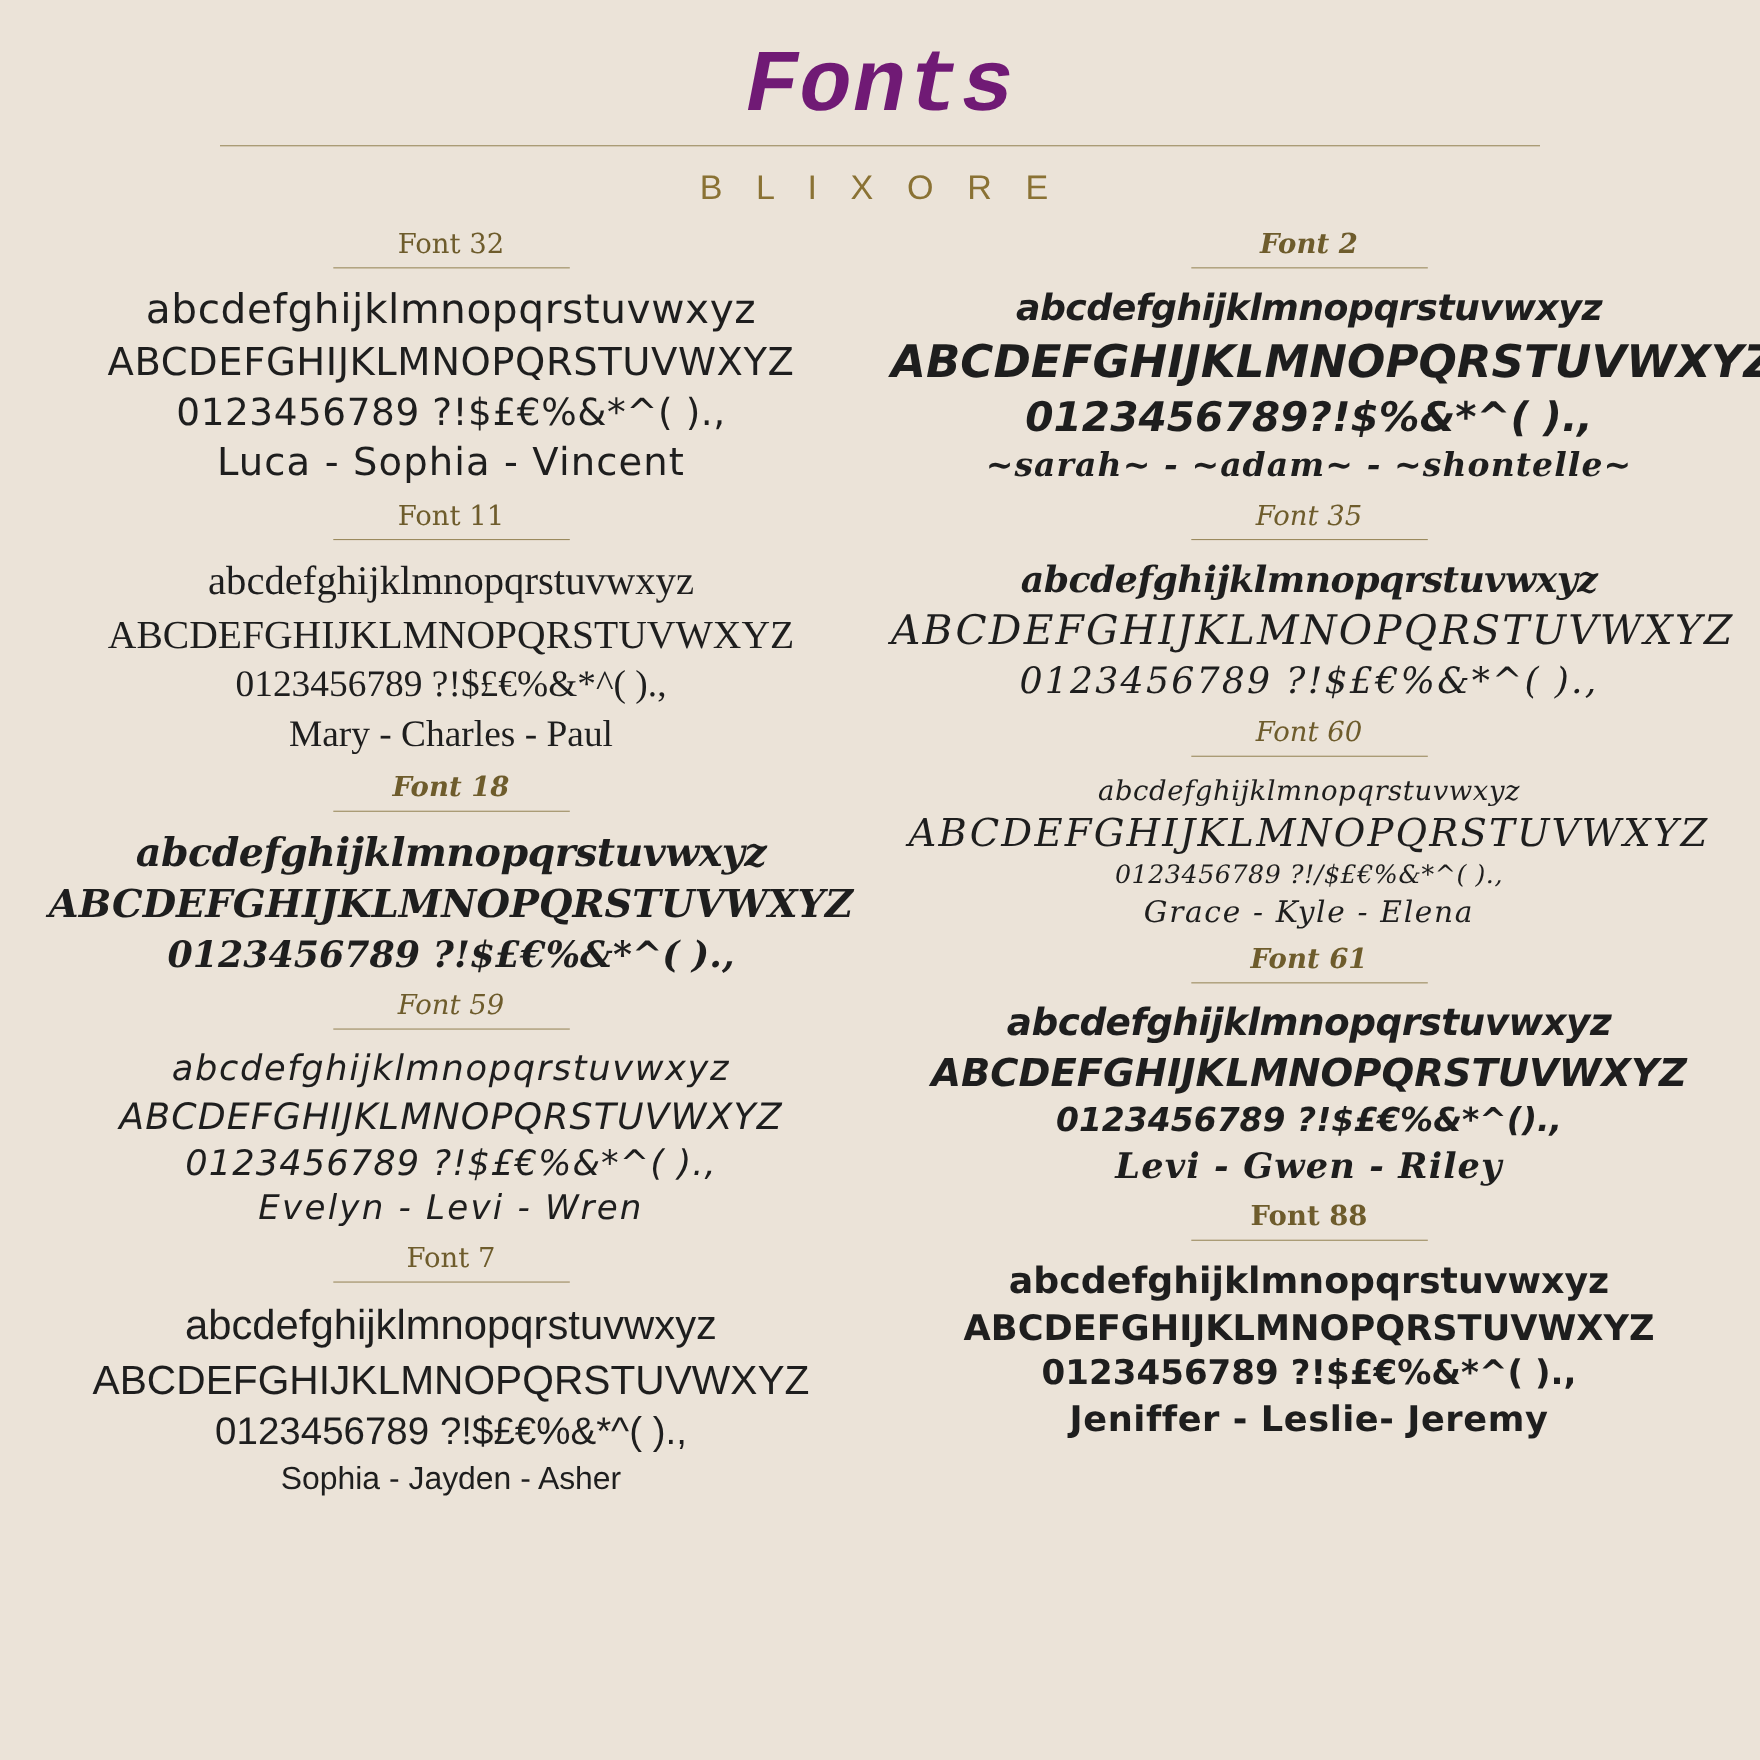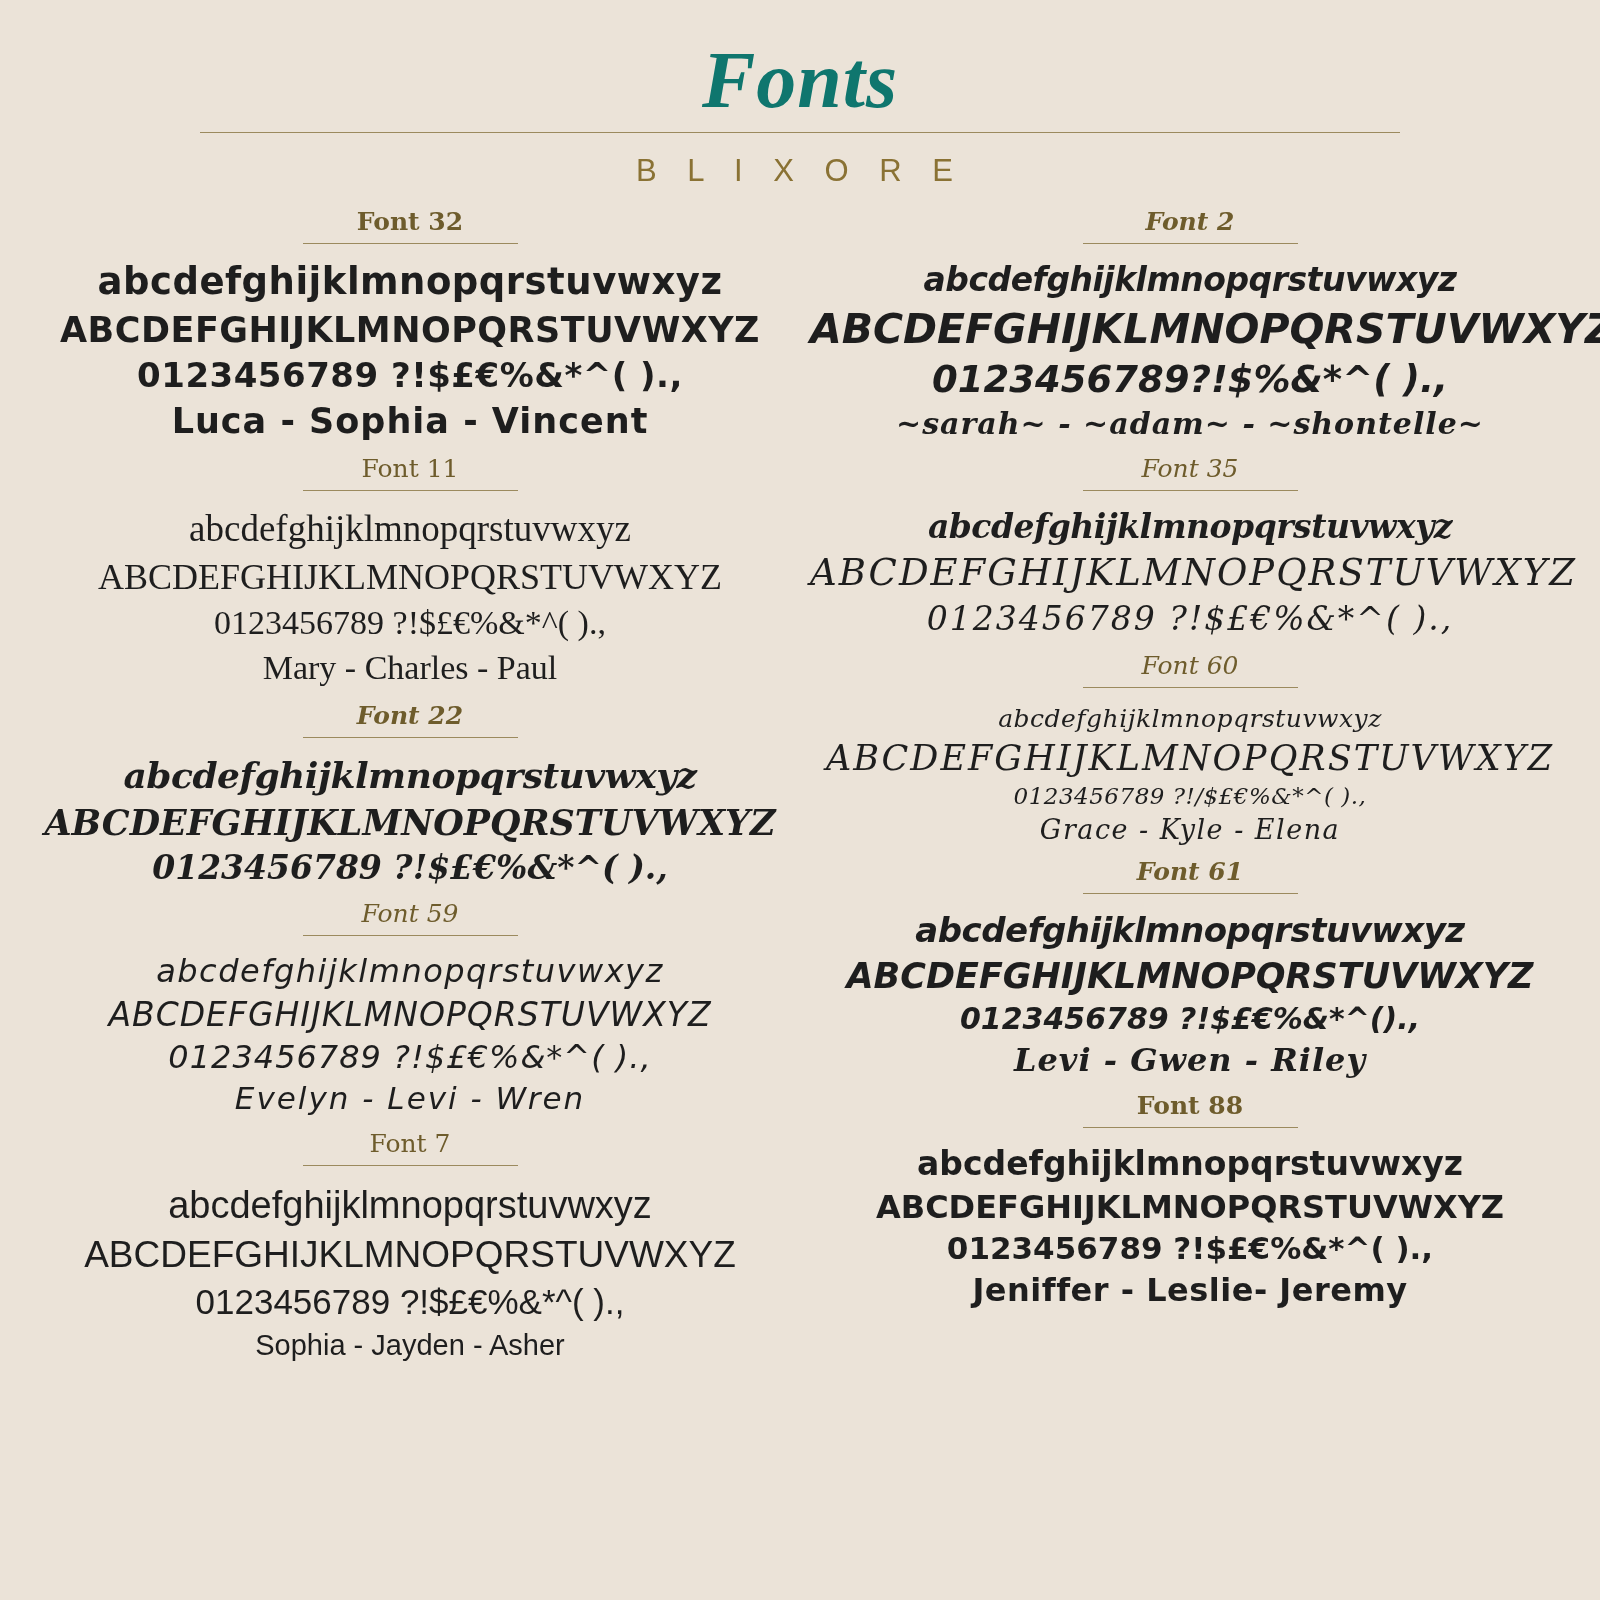--- a/index.html
+++ b/index.html
@@ -21,25 +21,25 @@
     box-sizing: border-box;
     padding: 0;
   }
 
   
   .header {
     text-align: center;
     padding-top: 38px;
   }
   .header-title {
-    font-family: Liberation Serif, serif;
+    font-family: Liberation Mono, monospace;
     font-style: italic;
     font-weight: 700;
     font-size: 80px;
-    color: #0f766e;
+    color: #701a75;
     letter-spacing: 1px;
     line-height: 1.05;
   }
   .header-rule {
     width: 1200px;
     height: 1px;
     background: #9b8a5e;
     margin: 10px auto 0 auto;
   }
   .header-sub {
@@ -87,21 +87,21 @@
   }
   .sample div { white-space: nowrap; }
 
   
   .s-lower { }
   .s-upper { }
   .s-nums { }
   .s-names { }
 
   
-  .f32 { font-family: "DejaVu Sans", sans-serif; font-weight: 700; }
+  .f32 { font-family: "DejaVu Sans", sans-serif; font-weight: 400; }
   .f32 .s-lower { font-size: 37px; letter-spacing: 0.5px; }
   .f32 .s-upper { font-size: 35px; letter-spacing: 0.5px; }
   .f32 .s-nums  { font-size: 34px; letter-spacing: 0.5px; }
   .f32 .s-names { font-size: 35px; letter-spacing: 1px; }
 
   
   .f11 { font-family: "Liberation Serif", "DejaVu Serif", serif; }
   .f11 .s-lower { font-size: 37px; }
   .f11 .s-upper { font-size: 36px; }
   .f11 .s-nums  { font-size: 34px; }
@@ -181,21 +181,21 @@
             <div class="s-upper">ABCDEFGHIJKLMNOPQRSTUVWXYZ</div>
             <div class="s-nums">0123456789 ?!$£€%&amp;*^( ).,</div>
             <div class="s-names">Luca - Sophia - Vincent</div>
           </div></div>
         <div class="font-block f11"><div class="font-label">Font 11</div><div class="sample">
             <div class="s-lower">abcdefghijklmnopqrstuvwxyz</div>
             <div class="s-upper">ABCDEFGHIJKLMNOPQRSTUVWXYZ</div>
             <div class="s-nums">0123456789 ?!$£€%&amp;*^( ).,</div>
             <div class="s-names">Mary - Charles - Paul</div>
           </div></div>
-        <div class="font-block f22"><div class="font-label">Font 22</div><div class="sample">
+        <div class="font-block f22"><div class="font-label">Font 18</div><div class="sample">
             <div class="s-lower">abcdefghijklmnopqrstuvwxyz</div>
             <div class="s-upper">ABCDEFGHIJKLMNOPQRSTUVWXYZ</div>
             <div class="s-nums">0123456789 ?!$£€%&amp;*^( ).,</div>
           </div></div>
         <div class="font-block f59"><div class="font-label">Font 59</div><div class="sample">
             <div class="s-lower">abcdefghijklmnopqrstuvwxyz</div>
             <div class="s-upper">ABCDEFGHIJKLMNOPQRSTUVWXYZ</div>
             <div class="s-nums">0123456789 ?!$£€%&amp;*^( ).,</div>
             <div class="s-names">Evelyn - Levi - Wren</div>
           </div></div>

